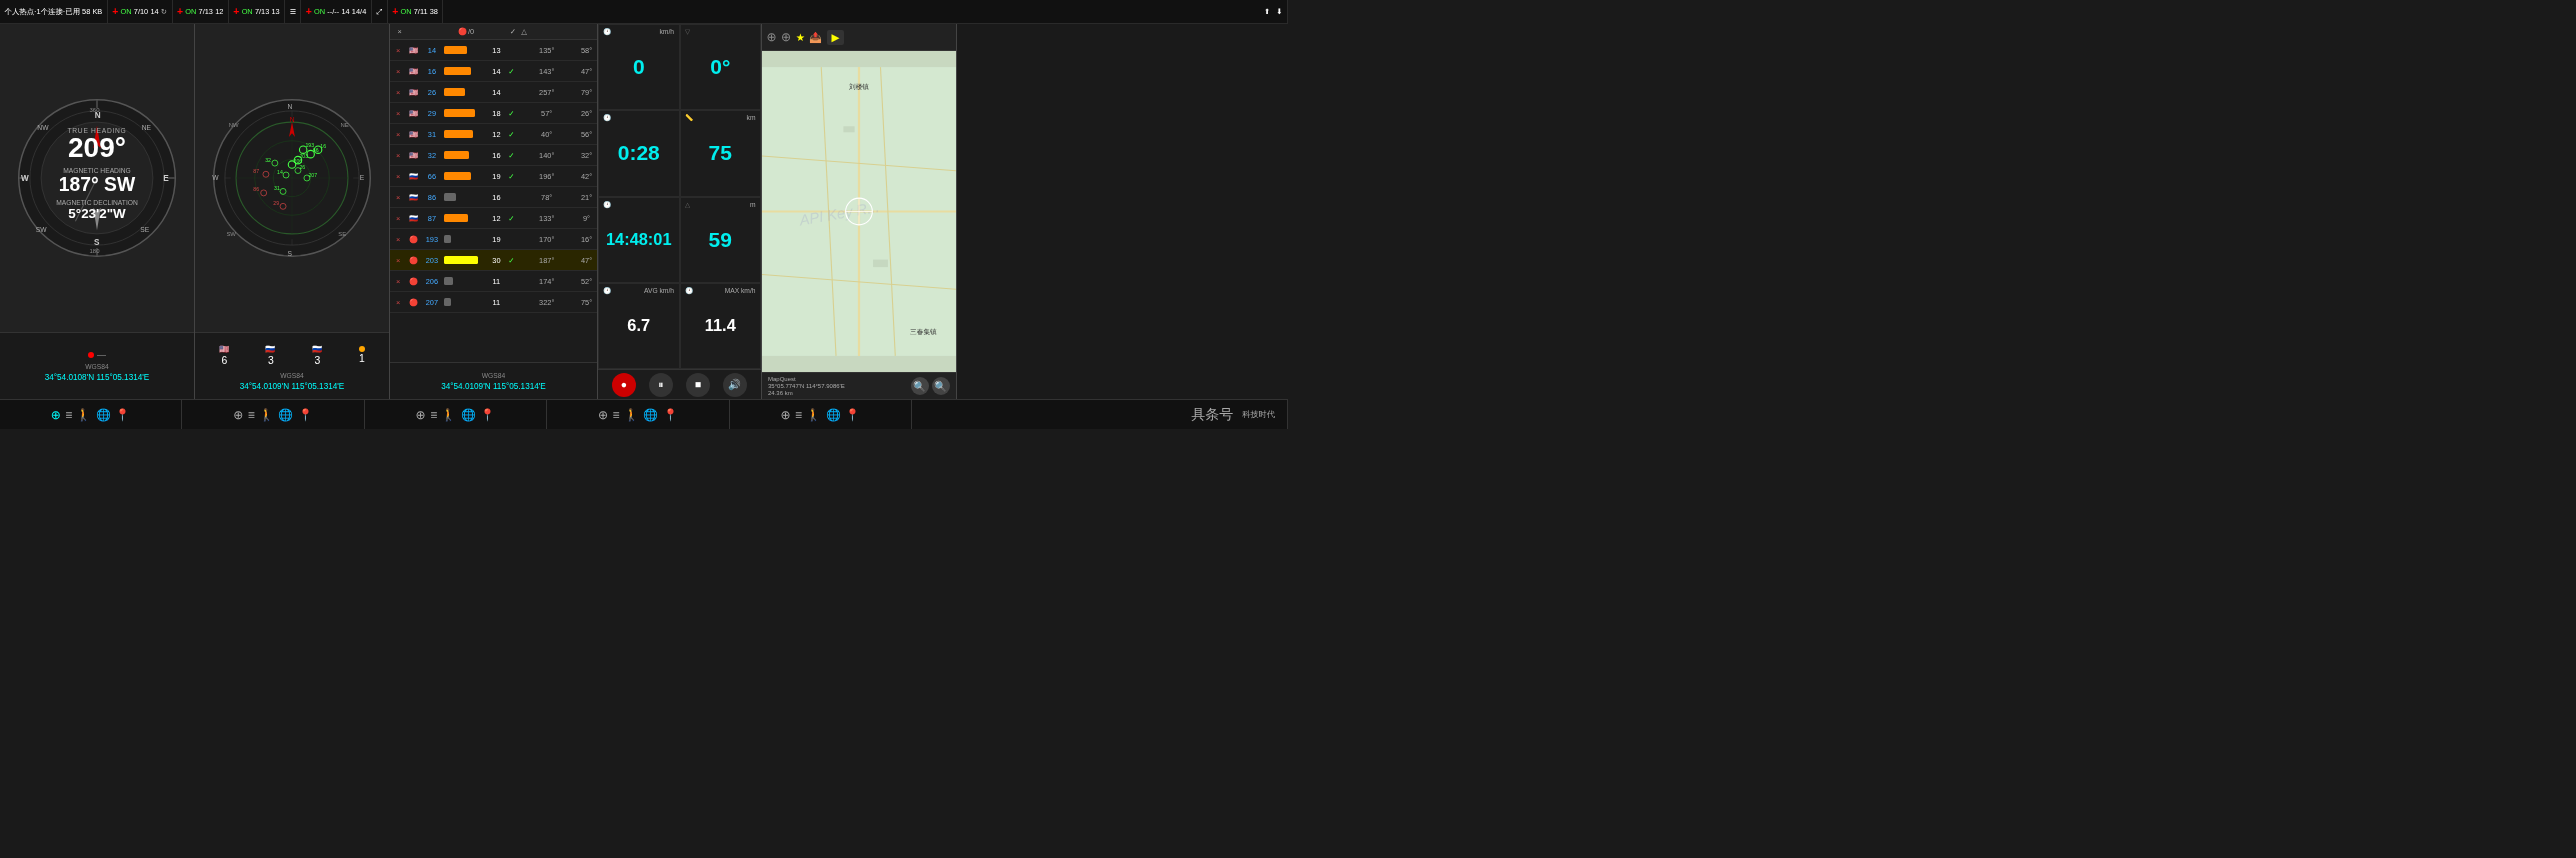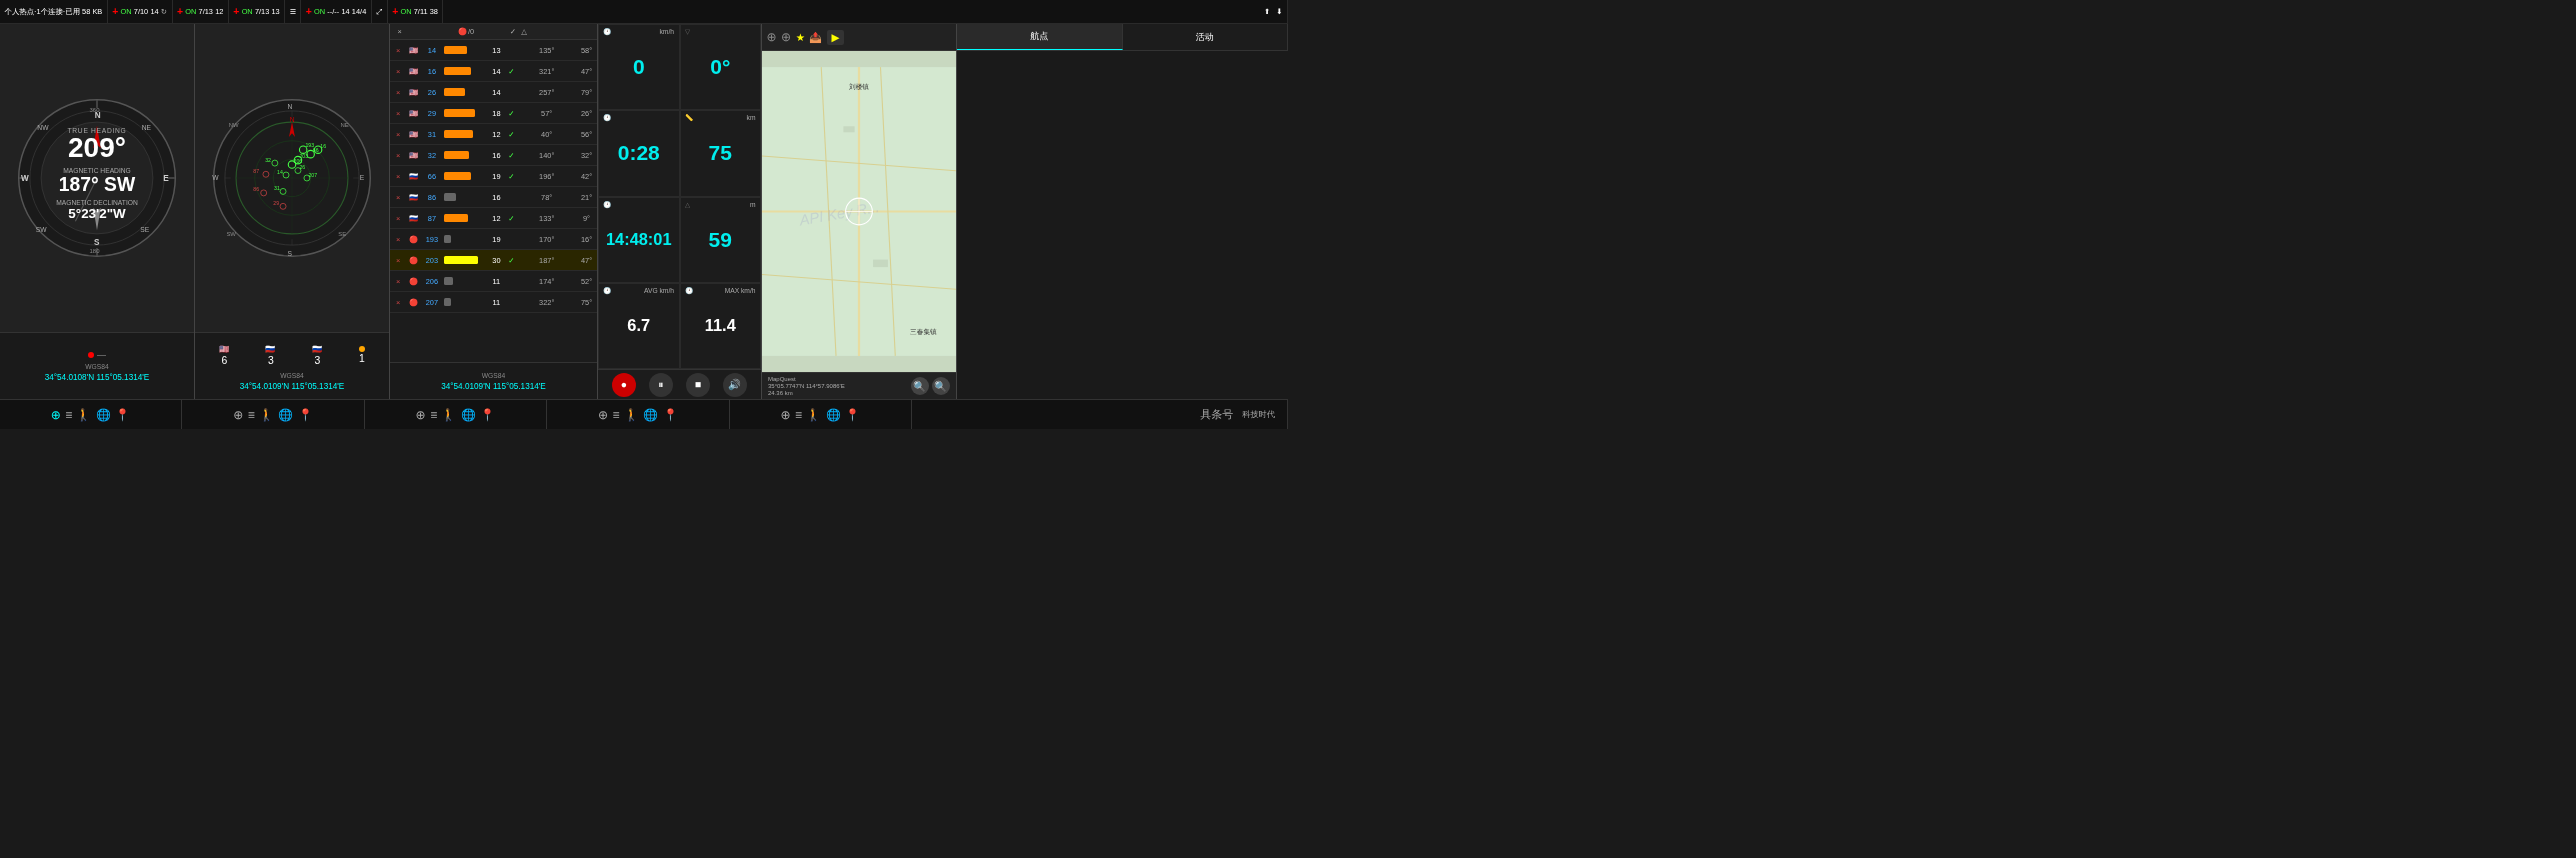--- a/index.html
+++ b/index.html
@@ -657,21 +657,21 @@
       </div>
       <div class="table-row">
         <span class="tc" style="width:16.4px;color:#c44">×</span>
         <span class="tc" style="width:15px">🇺🇸</span>
         <span class="tc" style="width:21px;color:#4af">16</span>
         <span class="tc bar-cell">
             <div class="signal-bar bar-orange" style="width:65%"></div>
           </span>
         <span class="tc" style="width:18px;color:#fff">14</span>
         <span class="tc" style="width:12px;color:#4f4">✓</span>
-        <span class="tc" style="flex:1;color:#aaa">321°</span>
+        <span class="tc" style="flex:1;color:#aaa">143°</span>
         <span class="tc" style="width:21px;color:#aaa">47°</span>
       </div>
       <div class="table-row">
         <span class="tc" style="width:16.4px;color:#c44">×</span>
         <span class="tc" style="width:15px">🇺🇸</span>
         <span class="tc" style="width:21px;color:#4af">26</span>
         <span class="tc bar-cell">
             <div class="signal-bar bar-orange" style="width:50%"></div>
           </span>
         <span class="tc" style="width:18px;color:#fff">14</span>
@@ -914,28 +914,20 @@
           <span>🔍</span>
         </div>
         <div class="map-zoom-btn">
           <span>🔍</span>
         </div>
       </div>
     </div>
   </div>
 
   <div class="panel-waypoints">
-    <div class="waypoint-tabs">
-      <div class="waypoint-tab active">
-        <span>航点</span>
-      </div>
-      <div class="waypoint-tab">
-        <span>活动</span>
-      </div>
-    </div>
     <div class="waypoint-content"></div>
   </div>
 
 </div>
 
 <div class="bottom-bar">
   <div class="bottom-segment">
     <span class="nav-icon active">⊕</span>
     <span class="nav-icon">≡</span>
     <span class="nav-icon">🚶</span>
@@ -964,17 +956,17 @@
     <span class="nav-icon">📍</span>
   </div>
   <div class="bottom-segment">
     <span class="nav-icon">⊕</span>
     <span class="nav-icon">≡</span>
     <span class="nav-icon">🚶</span>
     <span class="nav-icon">🌐</span>
     <span class="nav-icon">📍</span>
   </div>
   <div class="bottom-segment" style="flex:2;justify-content:flex-end;gap:9px;padding-right:12px">
-    <span style="font-size:11px;color:#aaa">具条号</span>
+    <span style="font-size:14px;color:#aaa">具条号</span>
     <span style="font-size:8.2px;color:#aaa">科技时代</span>
   </div>
 </div>
 
 
 </body></html>

